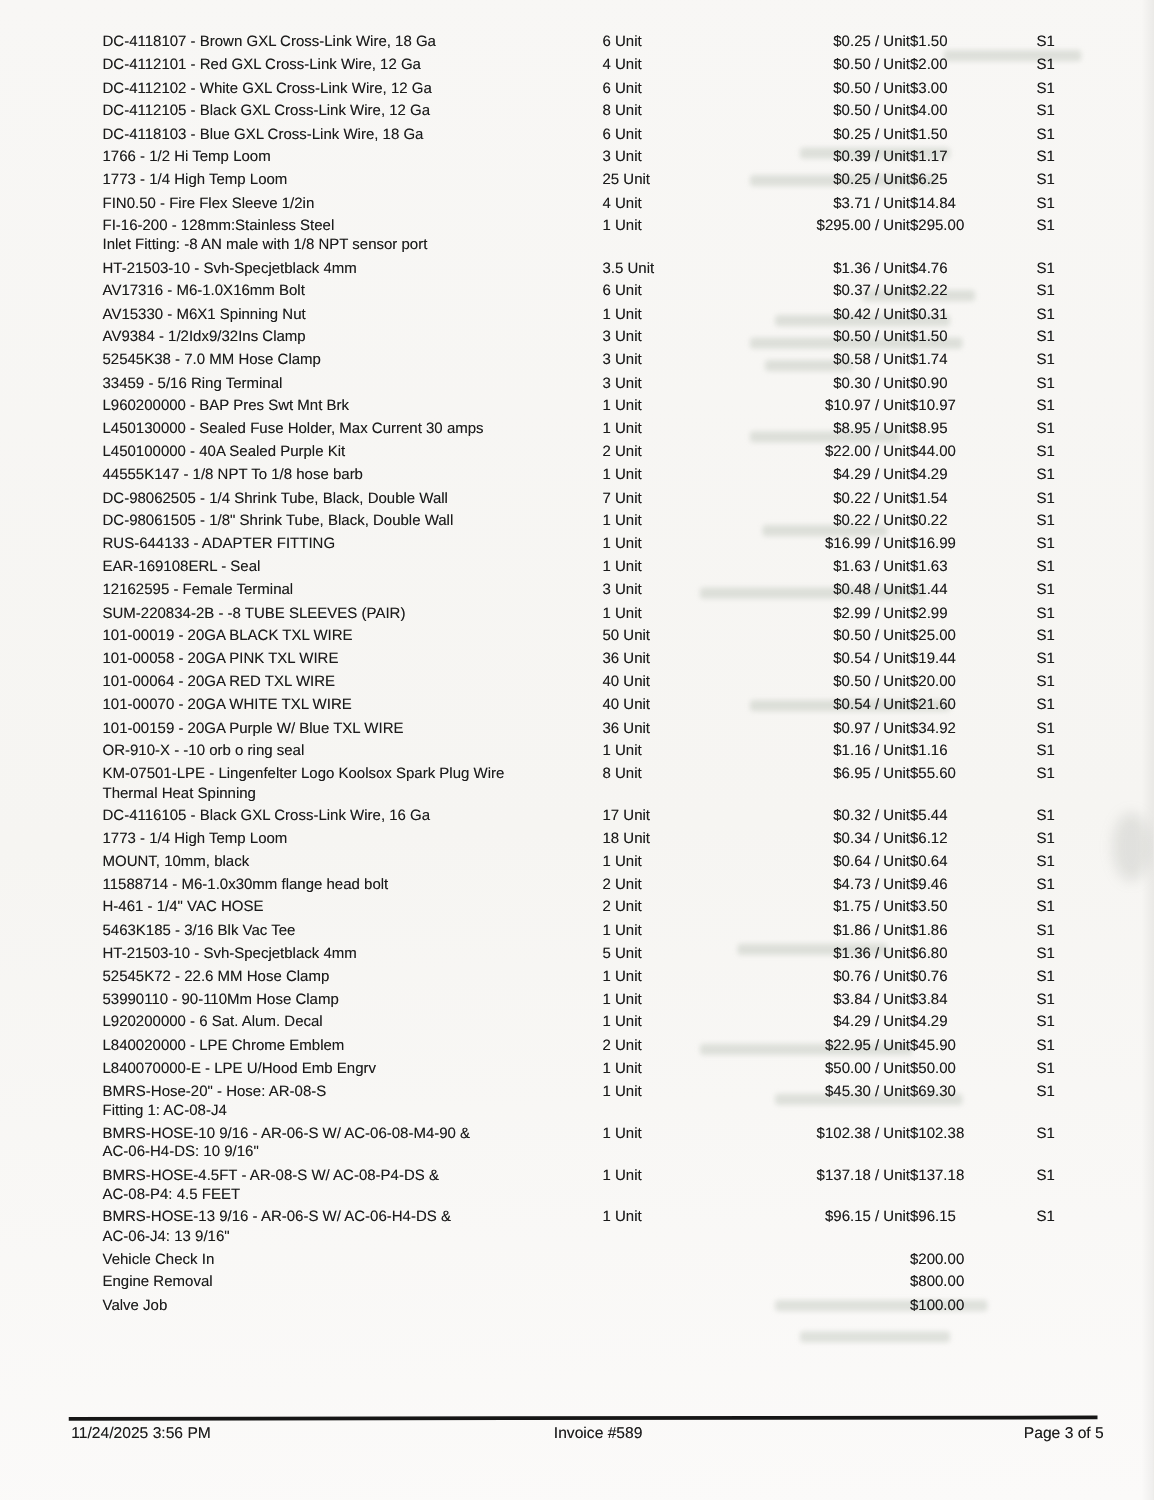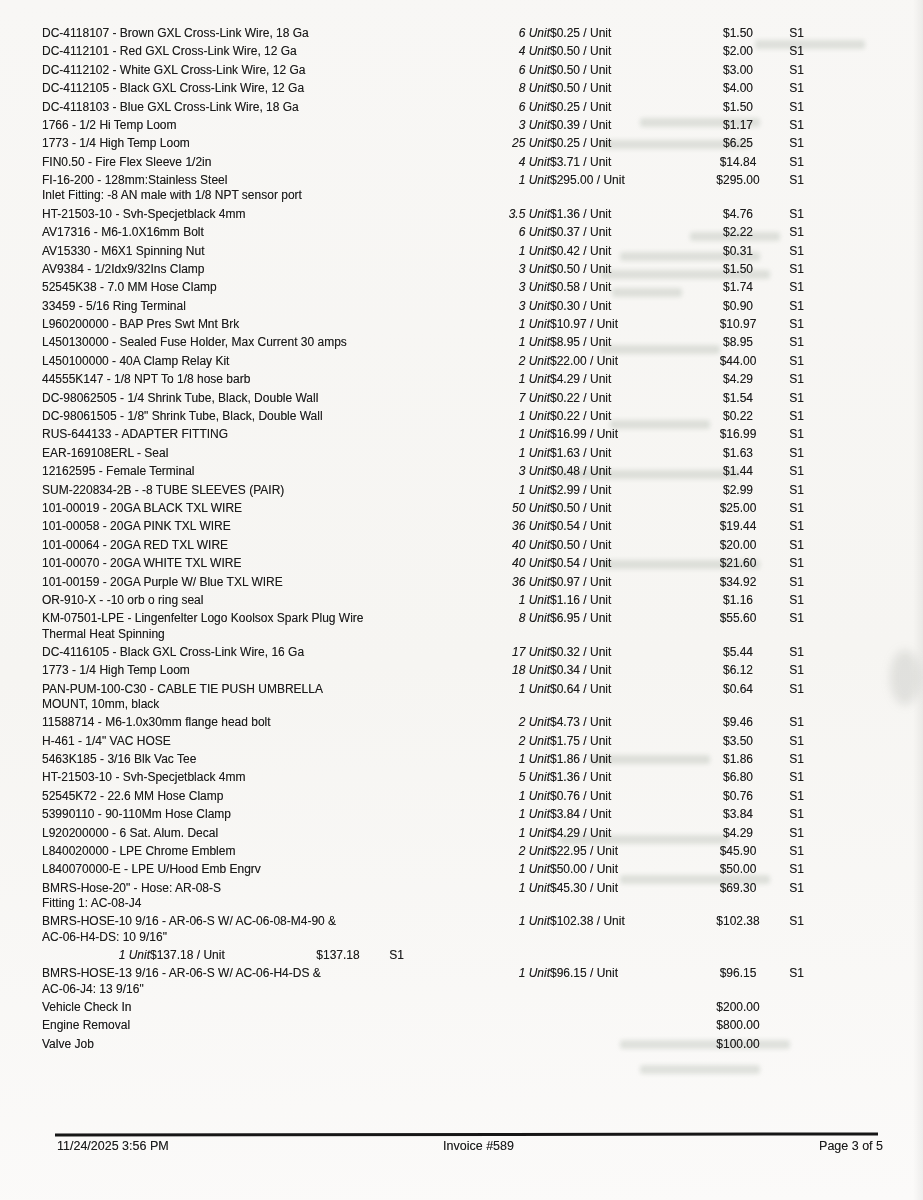--- a/index.html
+++ b/index.html
@@ -11,31 +11,31 @@
     color:#1b1b1b;
     overflow:hidden;
   }
   
   .page::after{
     content:"";position:absolute;top:0;right:0;width:10px;height:100%;
     background:linear-gradient(to right,rgba(0,0,0,0) ,rgba(0,0,0,0.05));
     pointer-events:none;
   }
   .items{position:absolute;left:0;top:26px;width:100%;}
-  .row{display:flex;align-items:flex-start;padding-left:42px;margin-bottom:3.2px;}
+  .row{display:flex;align-items:flex-start;padding-left:82px;margin-bottom:3.2px;}
   .desc{flex:0 0 400px;}
   .desc-line{font-size:12px;line-height:15.2px;white-space:nowrap;
     text-shadow:0 0 0.5px rgba(25,25,25,0.45);}
-  .qty{flex:0 0 108px;text-align:right;font-size:12px;line-height:15.2px;
-    text-shadow:0 0 0.5px rgba(25,25,25,0.45);font-style:italic;}
-  .price{flex:0 0 138px;font-size:12px;line-height:15.2px;
+  .qty{flex:0 0 108px;text-align:left;font-size:12px;line-height:15.2px;
+    text-shadow:0 0 0.5px rgba(25,25,25,0.45);}
+  .price{flex:0 0 138px;text-align:right;font-size:12px;line-height:15.2px;
     text-shadow:0 0 0.5px rgba(25,25,25,0.45);}
   .total{flex:0 0 117px;display:flex;font-size:12px;line-height:15.2px;
     text-shadow:0 0 0.5px rgba(25,25,25,0.45);}
-  .amt{flex:1;text-align:center;}
+  .amt{flex:1;text-align:left;}
   .tax{width:17px;text-align:center;}
   
   .footer-rule{position:absolute;left:55px;top:1133px;width:823px;height:3px;
     background:#161616;transform:rotate(-0.08deg);}
   .footer{position:absolute;left:57px;top:1139px;width:826px;
     display:flex;justify-content:space-between;font-size:12.5px;line-height:15px;
     text-shadow:0 0 0.5px rgba(25,25,25,0.45);}
   .footer .center{position:absolute;left:17px;right:0;text-align:center;}
   .footer .left,.footer .right{position:relative;z-index:1;background:transparent;}
   
@@ -268,21 +268,21 @@
       <div class="qty">1 Unit</div>
       <div class="price">$8.95 / Unit</div>
       <div class="total">
         <span class="amt">$8.95</span>
         <span class="tax">S1</span>
       </div>
     </div>
 
     <div class="row">
       <div class="desc">
-          <div class="desc-line">L450100000 - 40A Clamp Relay Kit</div>
+          <div class="desc-line">L450100000 - 40A Sealed Purple Kit</div>
         </div>
       <div class="qty">2 Unit</div>
       <div class="price">$22.00 / Unit</div>
       <div class="total">
         <span class="amt">$44.00</span>
         <span class="tax">S1</span>
       </div>
     </div>
 
     <div class="row">
@@ -473,21 +473,20 @@
       <div class="qty">18 Unit</div>
       <div class="price">$0.34 / Unit</div>
       <div class="total">
         <span class="amt">$6.12</span>
         <span class="tax">S1</span>
       </div>
     </div>
 
     <div class="row">
       <div class="desc">
-          <div class="desc-line">PAN-PUM-100-C30 - CABLE TIE PUSH UMBRELLA</div>
           <div class="desc-line cont">MOUNT, 10mm, black</div>
         </div>
       <div class="qty">1 Unit</div>
       <div class="price">$0.64 / Unit</div>
       <div class="total">
         <span class="amt">$0.64</span>
         <span class="tax">S1</span>
       </div>
     </div>
 
@@ -619,20 +618,24 @@
         </div>
       <div class="qty">1 Unit</div>
       <div class="price">$102.38 / Unit</div>
       <div class="total">
         <span class="amt">$102.38</span>
         <span class="tax">S1</span>
       </div>
     </div>
 
     <div class="row">
+      <div class="desc">
+          <div class="desc-line">BMRS-HOSE-4.5FT - AR-08-S W/ AC-08-P4-DS &amp;</div>
+          <div class="desc-line cont">AC-08-P4: 4.5 FEET</div>
+        </div>
       <div class="qty">1 Unit</div>
       <div class="price">$137.18 / Unit</div>
       <div class="total">
         <span class="amt">$137.18</span>
         <span class="tax">S1</span>
       </div>
     </div>
 
     <div class="row">
       <div class="desc">

